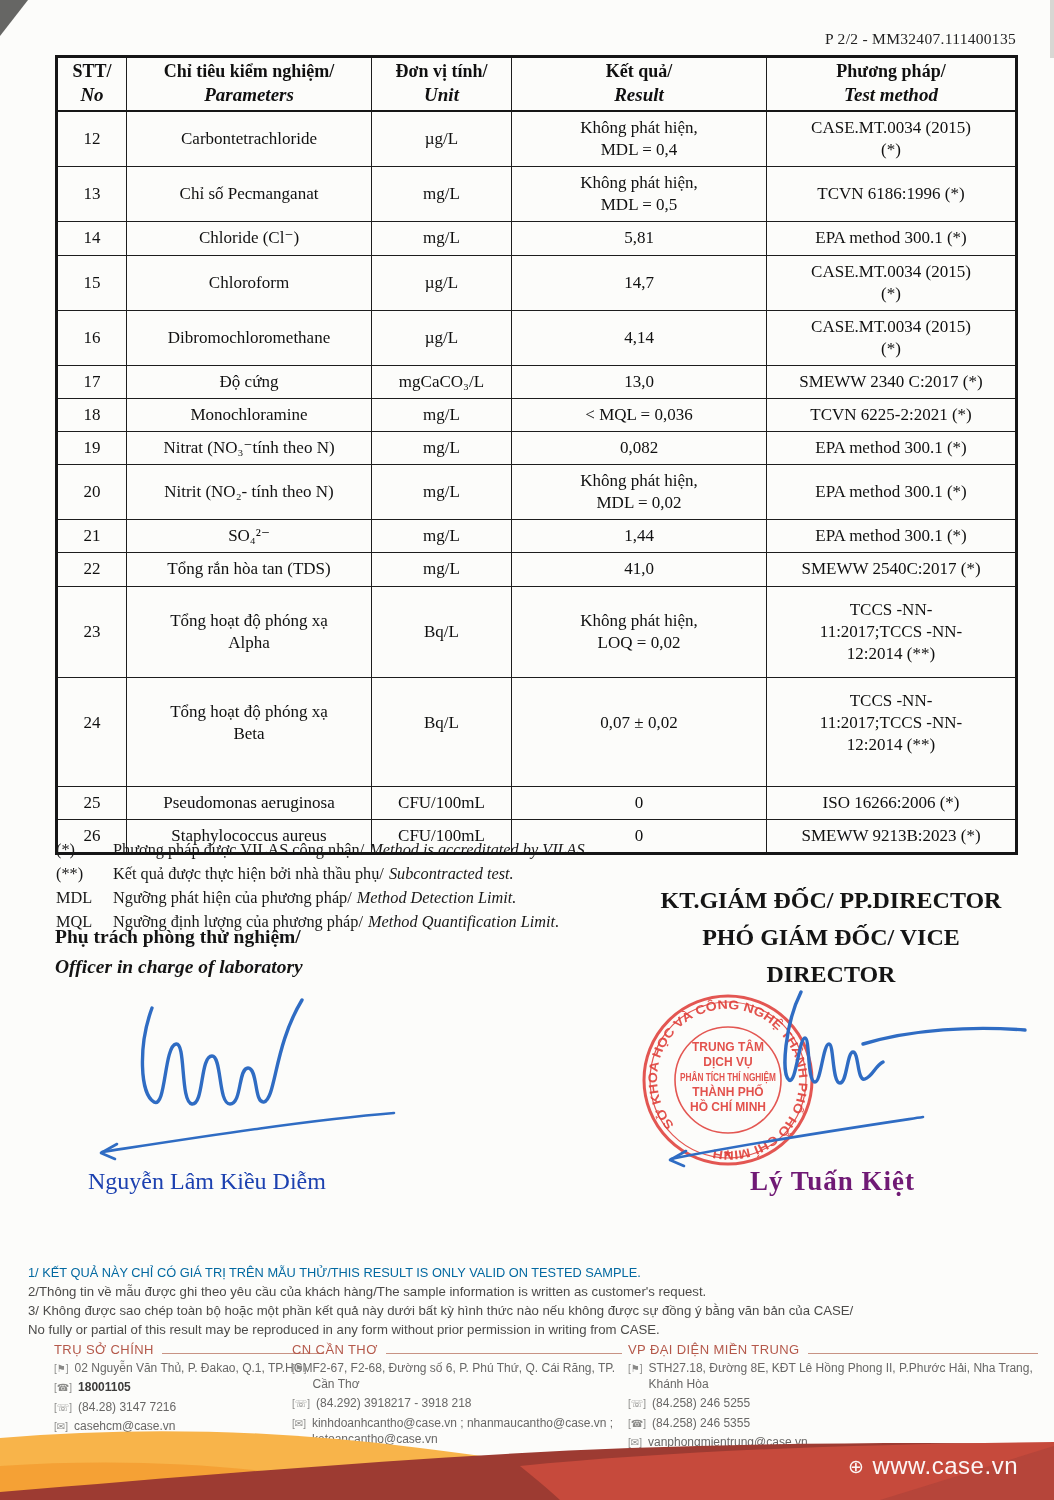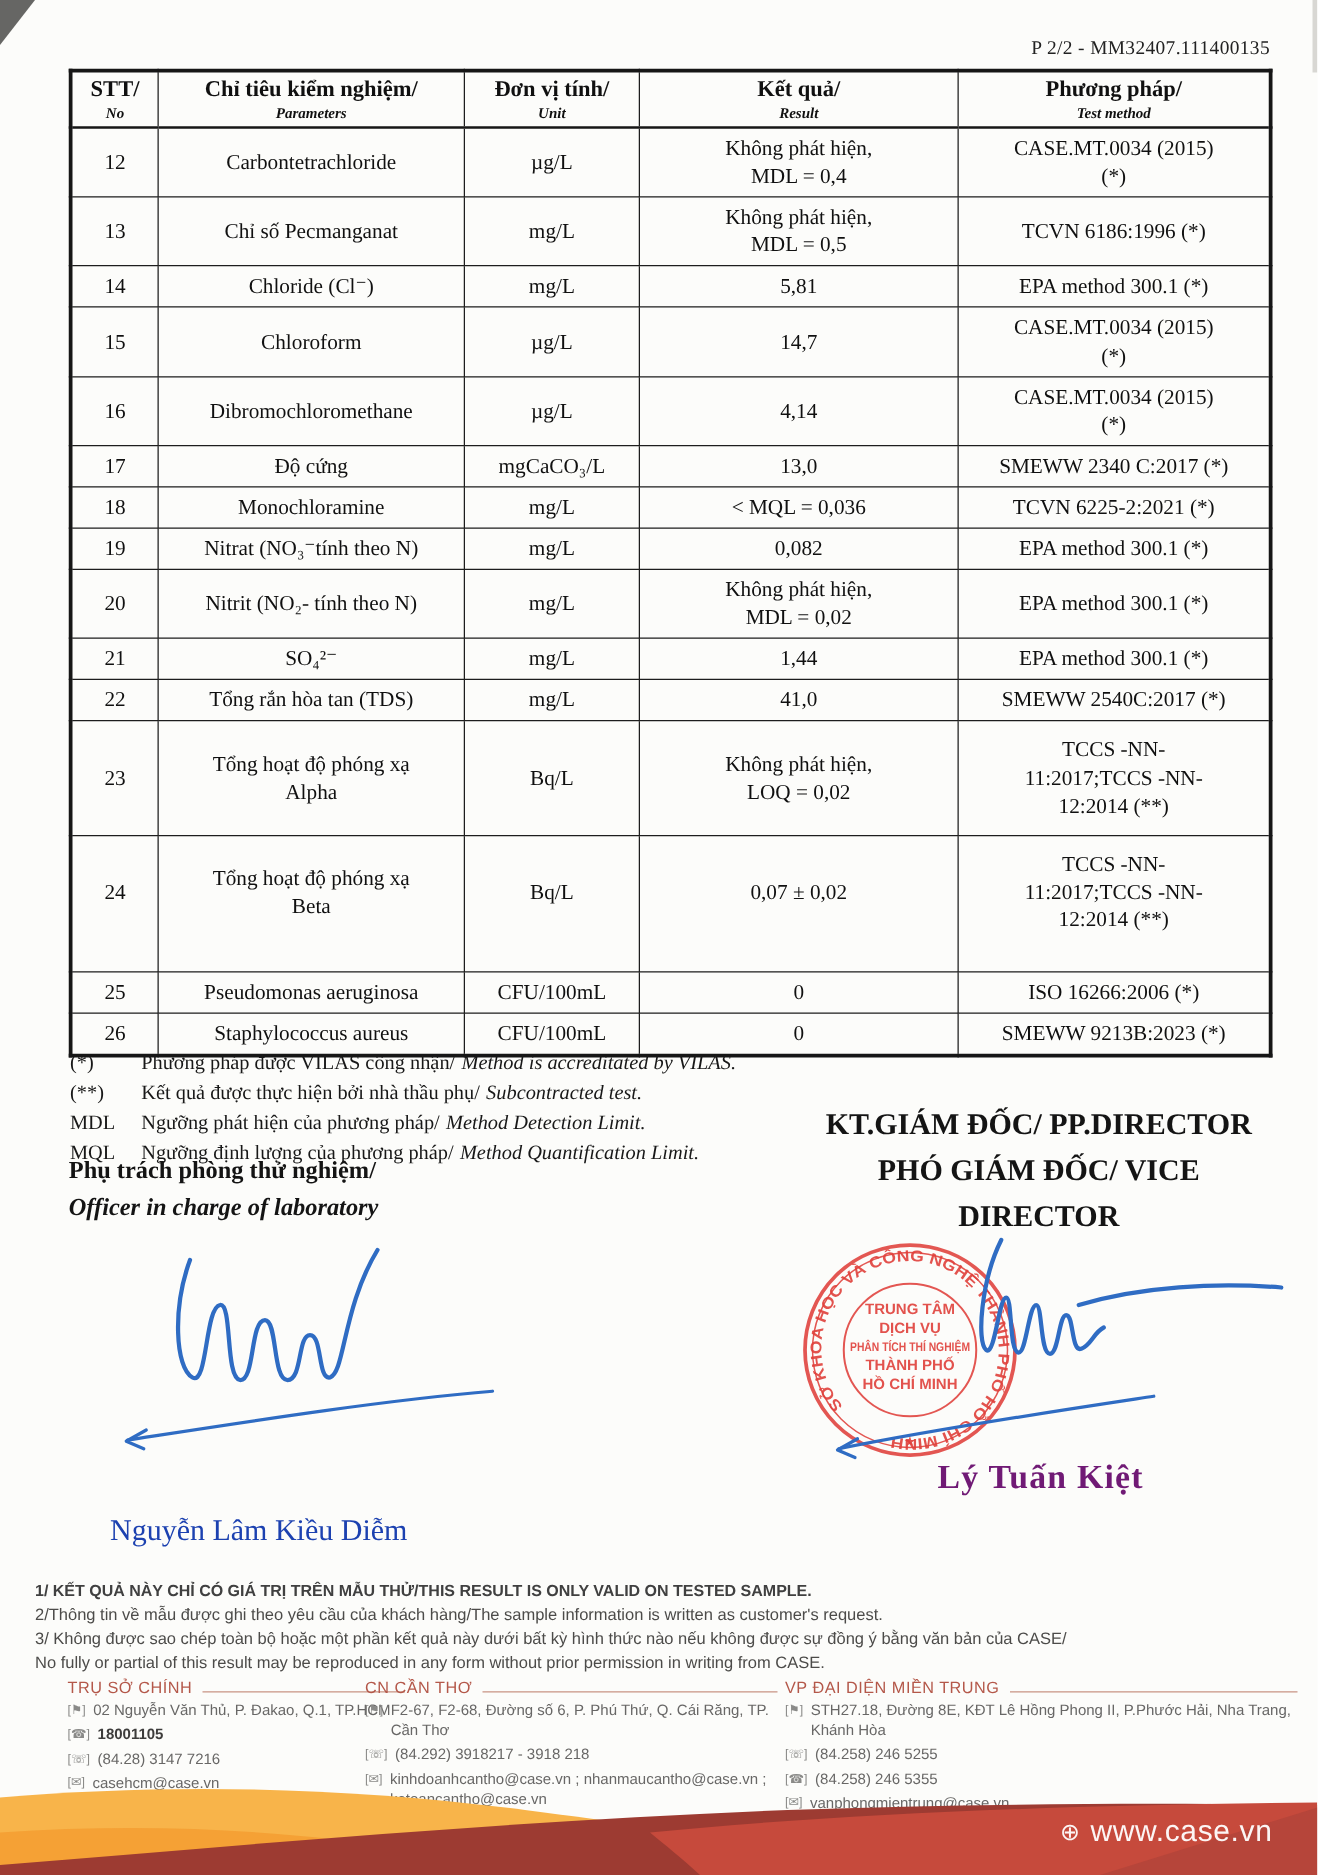--- a/index.html
+++ b/index.html
@@ -15,45 +15,45 @@
   
   .page-num{position:absolute;right:38px;top:30px;font-size:15.5px;letter-spacing:.3px;color:#222;margin-left:14px;}
 
   
   .rpt-table{position:absolute;left:55px;top:55px;width:960px;border-collapse:collapse;
              table-layout:fixed;border:3px solid #161616;}
   .rpt-table td,.rpt-table th{border:1.6px solid #1d1d1d;text-align:center;vertical-align:middle;
              padding:5px 4px;font-size:17px;line-height:1.3;white-space:pre-line;color:#101010;}
   .rpt-table thead th{border-bottom:2.2px solid #161616;padding:2px 2px;}
   .h-vi{font-weight:bold;font-size:18px;}
-  .h-en{font-weight:bold;font-style:italic;font-size:12px;}
+  .h-en{font-weight:bold;font-style:italic;font-size:19px;}
   tr.tall td{padding:12px 4px;}
   tr.tall2 td{padding:12px 4px 30px 4px;}
 
   
   .footnotes{position:absolute;left:56px;top:838px;font-size:16.3px;line-height:1.48;color:#181818;}
   .fn{display:flex;}
   .fn-label{width:57px;flex:none;}
   .fn-en{font-style:italic;margin-left:5px;}
 
   
   .sig-title-left{position:absolute;left:55px;top:922px;font-size:19.5px;font-weight:bold;line-height:1.55;}
   .sig-title-left .en{font-style:italic;}
   .sig-title-right{position:absolute;left:635px;top:882px;width:392px;text-align:center;
                    font-size:24px;font-weight:bold;line-height:1.55;}
 
   .sig-svg{position:absolute;}
-  .sig-name-left{position:absolute;left:88px;top:1168px;font-size:24px;color:#1c41b0;margin-top:44px;}
+  .sig-name-left{position:absolute;left:88px;top:1168px;font-size:24px;color:#1c41b0;}
   .sig-name-right{position:absolute;left:750px;top:1166px;font-size:27px;font-weight:bold;
                   color:#701a75;letter-spacing:1px;}
 
   
   .disclaimer{position:absolute;left:28px;top:1264px;font-family:"Liberation Sans","DejaVu Sans",sans-serif;
               font-size:13.2px;line-height:1.44;color:#4c4b49;}
-  .disclaimer .d1{color:#404040;font-weight:bold;font-size:12.8px;}
+  .disclaimer .d1{color:#0369a1;font-weight:normal;font-size:12.8px;}
 
   
   .footer{position:absolute;left:0;top:1342px;width:1054px;
           font-family:"Liberation Sans","DejaVu Sans",sans-serif;}
   .fcol{position:absolute;top:0;}
   .fcol1{left:14px;width:272px;margin-left:40px;}
   .fcol2{left:292px;width:332px;}
   .fcol3{left:628px;width:412px;}
   .fcol-h{display:flex;align-items:flex-end;color:#b4584a;font-size:13px;letter-spacing:.4px;}
   .fcol-h .rule{flex:1;border-bottom:1px solid #c89384;margin:0 2px 3px 8px;}

